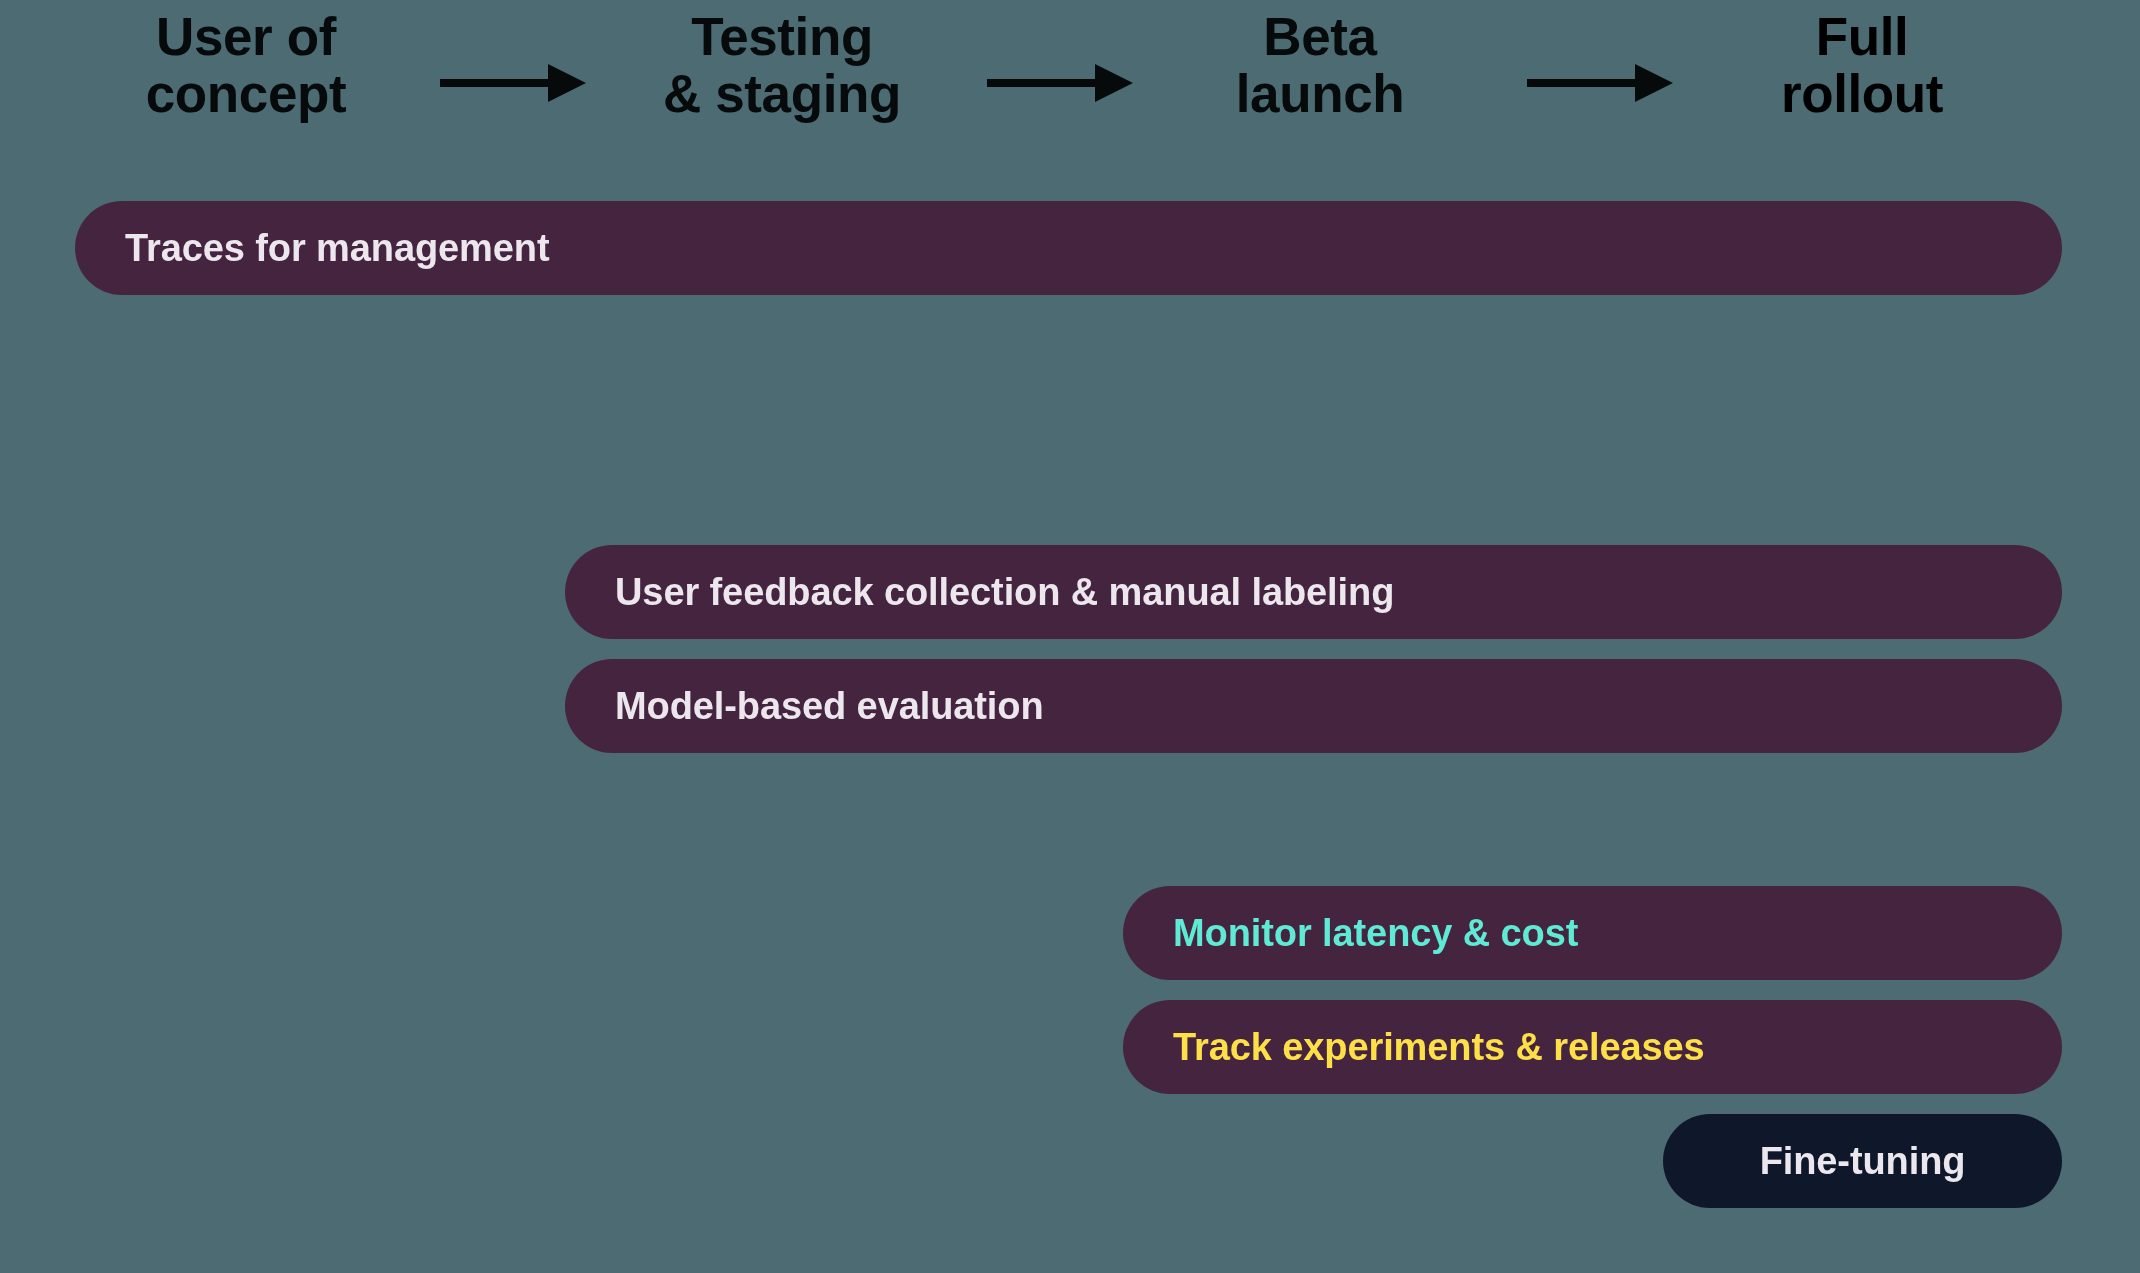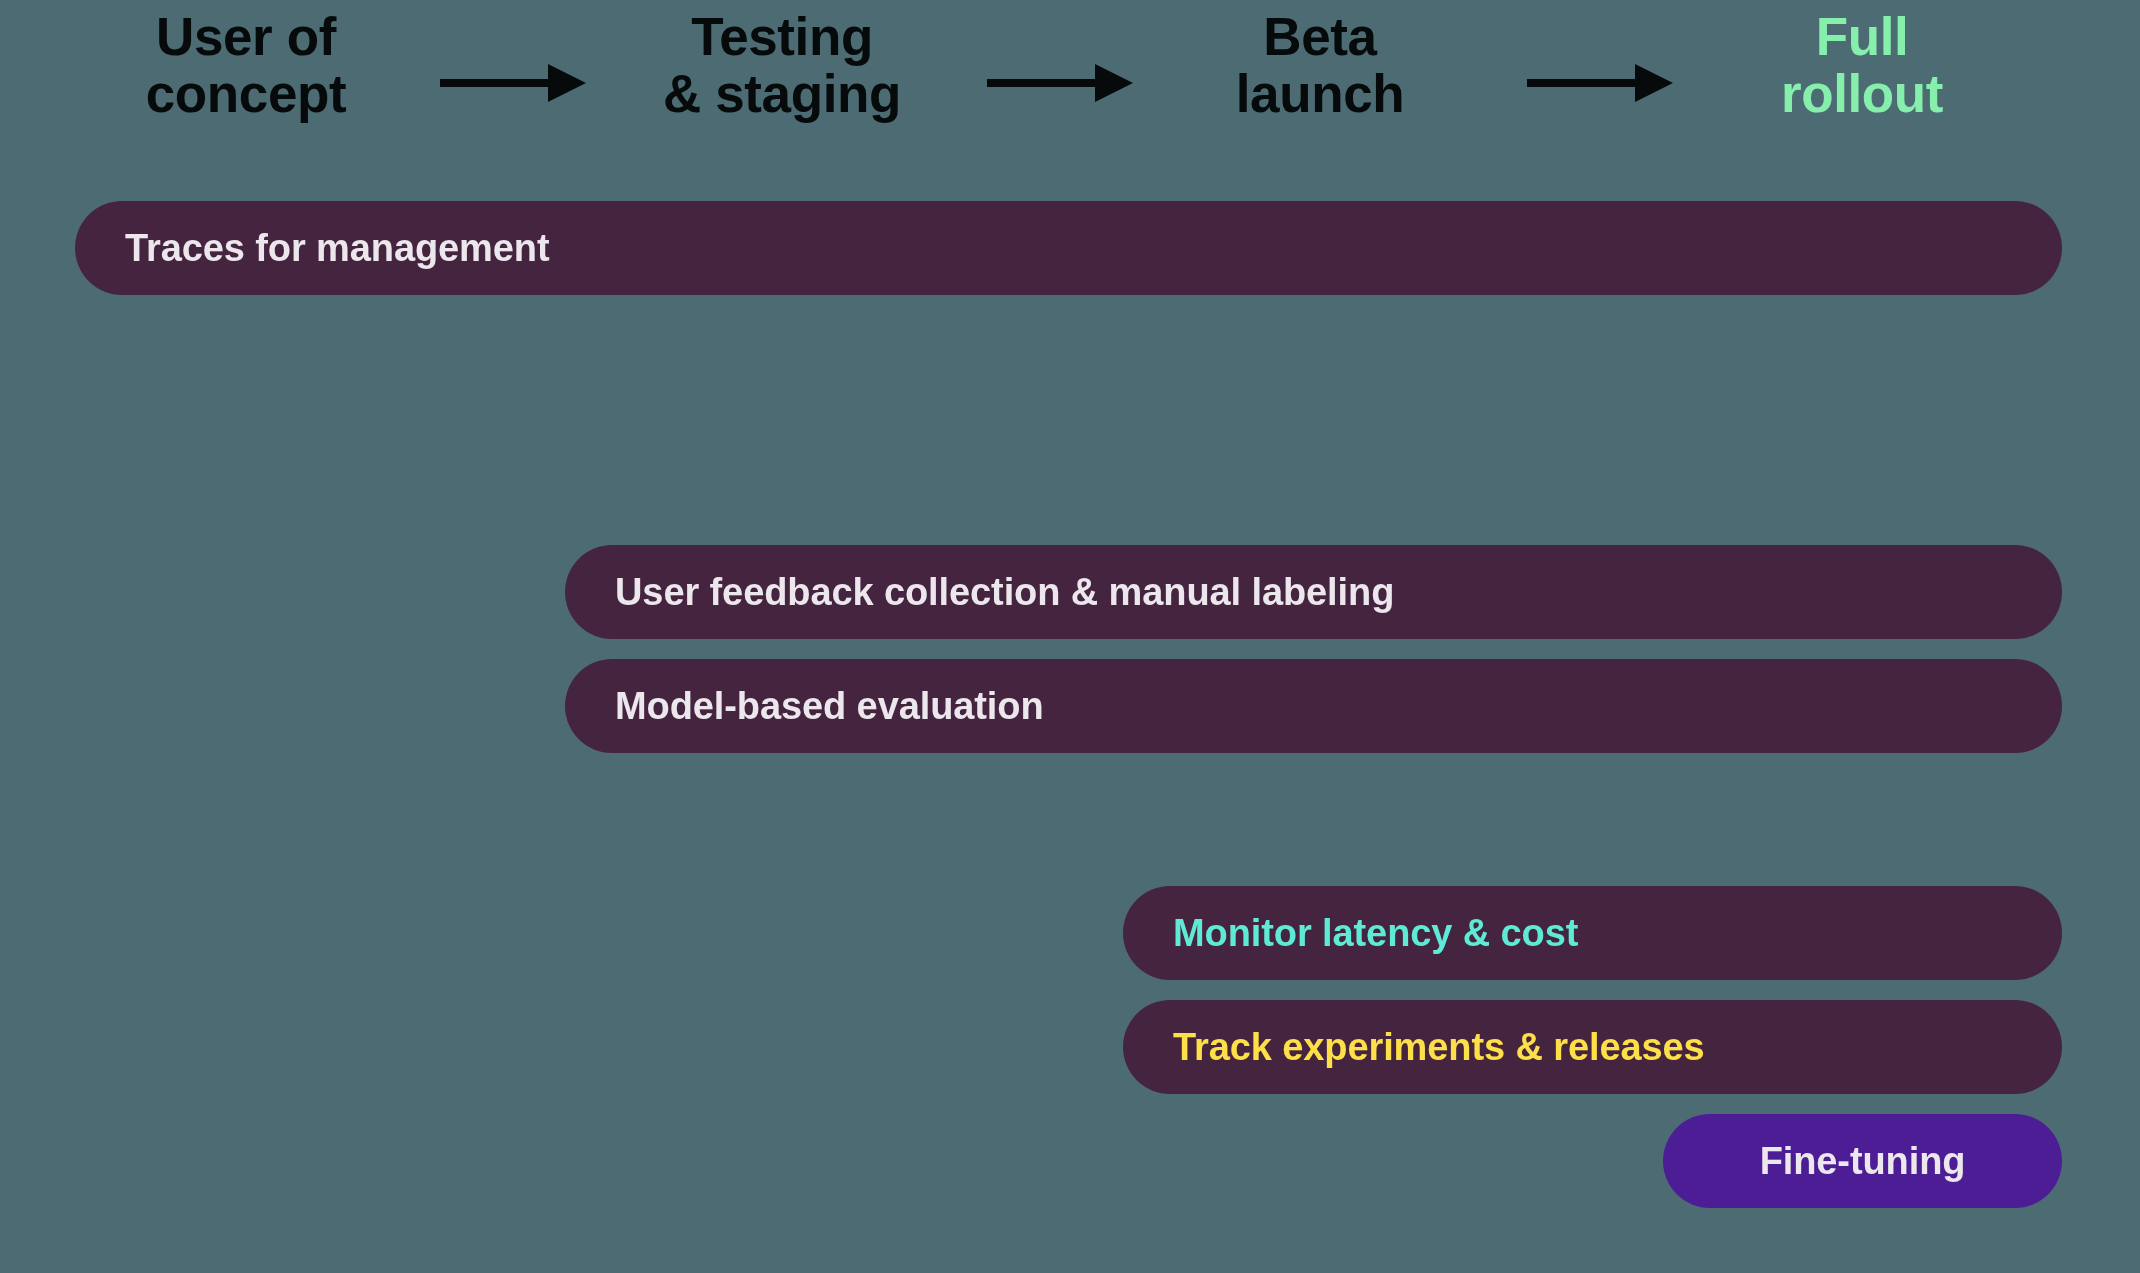--- a/index.html
+++ b/index.html
@@ -99,21 +99,21 @@
 
 <div id="stage">
 
   <div id="phase-row">
       <div class="phase" style="left: 96px; color: rgb(6, 10, 11);">User of
 concept</div>
       <div class="phase" style="left: 632px; color: rgb(6, 10, 11);">Testing
 &amp; staging</div>
       <div class="phase" style="left: 1170px; color: rgb(6, 10, 11);">Beta
 launch</div>
-      <div class="phase" style="left: 1712px; color: #86efac;">Full
+      <div class="phase" style="left: 1712px; color: #000000;">Full
 rollout</div>
       <div class="phase-arrow" style="left: 440px;">
         <svg viewBox="0 0 146 46" xmlns="http://www.w3.org/2000/svg" aria-hidden="true">
           <path d="M0 19 L108 19 L108 4 L146 23 L108 42 L108 27 L0 27 Z" fill="#060a0b"></path>
         </svg>
       </div>
       <div class="phase-arrow" style="left: 987px;">
         <svg viewBox="0 0 146 46" xmlns="http://www.w3.org/2000/svg" aria-hidden="true">
           <path d="M0 19 L108 19 L108 4 L146 23 L108 42 L108 27 L0 27 Z" fill="#060a0b"></path>
         </svg>
@@ -134,18 +134,18 @@
       </div>
       <div class="bar align-left" style="left: 565px; width: 1497px; top: 659px; background: rgb(69, 36, 64);">
         <span class="bar-label" style="color: rgb(235, 231, 236);">Model-based evaluation</span>
       </div>
       <div class="bar align-left" style="left: 1123px; width: 939px; top: 886px; background: rgb(69, 36, 64);">
         <span class="bar-label" style="color: #5eead4; text-align: center;">Monitor latency &amp; cost</span>
       </div>
       <div class="bar align-left" style="left: 1123px; width: 939px; top: 1000px; background: rgb(69, 36, 64);">
         <span class="bar-label" style="color: #fde047;">Track experiments &amp; releases</span>
       </div>
-      <div class="bar align-center" style="left: 1663px; width: 399px; top: 1114px; background: #4c1d95;">
+      <div class="bar align-center" style="left: 1663px; width: 399px; top: 1114px; background: #0f172a;">
         <span class="bar-label" style="color: rgb(235, 231, 236);">Fine-tuning</span>
       </div>
     </div>
 
 </div>
 
 </body></html>

